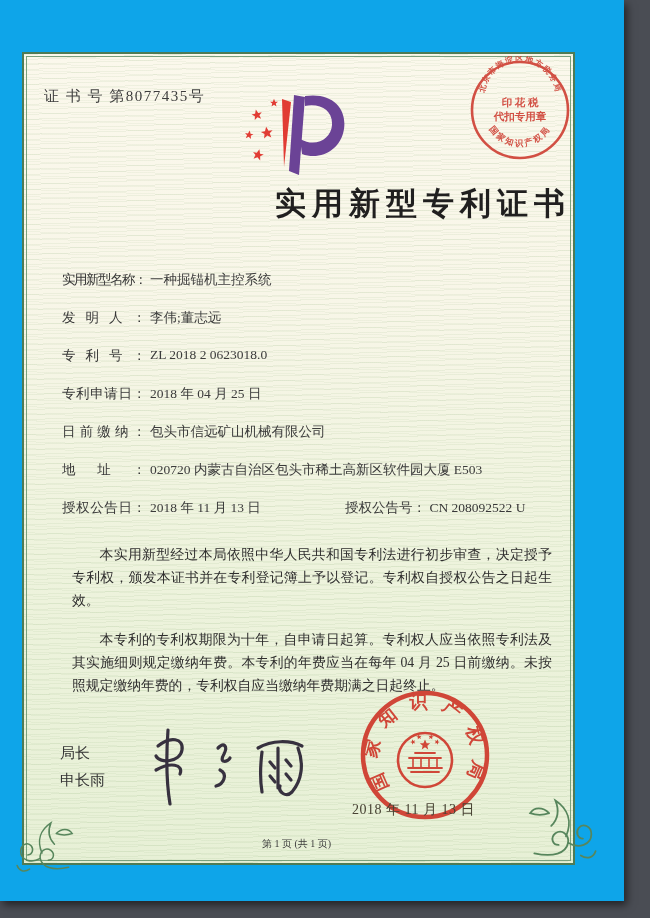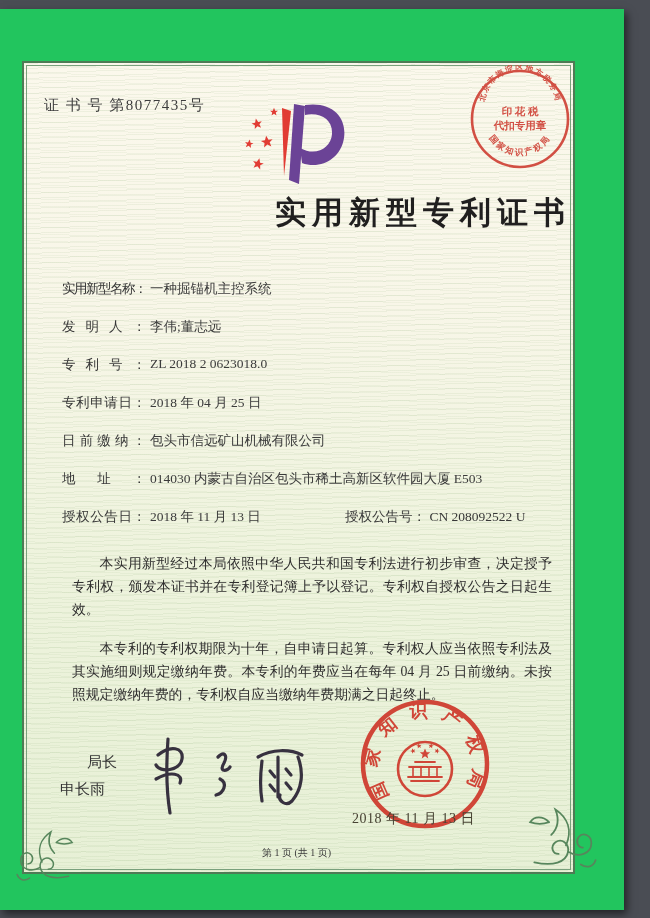--- a/index.html
+++ b/index.html
@@ -1,17 +1,17 @@
 <!DOCTYPE html>
 <html><head>
 <meta charset="utf-8">
 <style>
   html,body{margin:0;padding:0;width:650px;height:918px;overflow:hidden;
     background:#4a4d54;font-family:"Liberation Serif","DejaVu Serif",serif;}
-  .paper{position:absolute;left:0;top:9px;width:624px;height:901px;background:#22c55e;
+  .paper{position:absolute;left:0;top:0;width:624px;height:901px;background:#0ea5e9;
     box-shadow:3px 4px 8px rgba(0,0,0,.55);}
   .frame{position:absolute;left:22px;top:52px;width:549px;height:809px;
     border:2px solid #4e7b55;
     background:linear-gradient(180deg,#fbf8ec 0%,#f8f6e8 30%,#eef3dd 62%,#e7f0d6 100%);}
   .frame .inner-line{position:absolute;inset:2px;border:1px solid #79a07c;}
   .frame .waves{position:absolute;inset:0;
     background-image:
       repeating-linear-gradient(178deg,rgba(124,165,104,.10) 0 1px,transparent 1px 5px),
       repeating-linear-gradient(182deg,rgba(124,165,104,.08) 0 1px,transparent 1px 7px);}
   .abs{position:absolute;}
@@ -21,21 +21,21 @@
   .fields{left:62px;top:271px;width:486px;color:#383838;}
   .frow{position:relative;height:21px;margin-bottom:17px;font-size:13.5px;}
   .flabel{position:absolute;left:0;top:0;width:84px;display:inline-block;
     text-align:justify;text-align-last:justify;white-space:nowrap;}
   .flabel.tight{letter-spacing:-1.5px;}
   .fvalue{position:absolute;left:88px;top:0;white-space:nowrap;color:#3b3b3b;}
   .pair2{position:absolute;left:283px;top:0;white-space:nowrap;}
   .paras{left:56px;top:527px;width:512px;font-size:13.8px;line-height:23px;
     text-align:justify;color:#2f2e2e;}
   .paras p{margin:16px;text-indent:2em;}
-  .signer-title{left:60px;top:744px;font-size:15px;color:#333;margin-left:27px;}
+  .signer-title{left:60px;top:744px;font-size:15px;color:#333;}
   .signer-name{left:60px;top:771px;font-size:15px;color:#333;}
   .seal-date{left:352px;top:801px;font-size:14px;color:#474233;letter-spacing:.5px;z-index:7;}
   .footer{left:22px;top:837px;width:549px;text-align:center;font-size:10px;color:#3c3c3c;}
   .svg-abs{position:absolute;}
   .flip{transform:scaleX(-1);}
 </style>
 </head>
 <body>
 
 <div class="paper">
@@ -93,21 +93,21 @@
     <div class="frow">
       <span class="flabel">专利申请日：</span>
       <span class="fvalue">2018 年 04 月 25 日</span>
     </div>
     <div class="frow">
       <span class="flabel">日前缴纳：</span>
       <span class="fvalue">包头市信远矿山机械有限公司</span>
     </div>
     <div class="frow">
       <span class="flabel">地址：</span>
-      <span class="fvalue">014030 内蒙古自治区包头市稀土高新区软件园大厦 E503</span>
+      <span class="fvalue">020720 内蒙古自治区包头市稀土高新区软件园大厦 E503</span>
     </div>
     <div class="frow">
       <span class="flabel">授权公告日：</span>
       <span class="fvalue">2018 年 11 月 13 日</span>
       <span class="pair2">
         <span>授权公告号：</span>
         <span>CN 208092522 U</span>
       </span>
     </div>
   </div>

